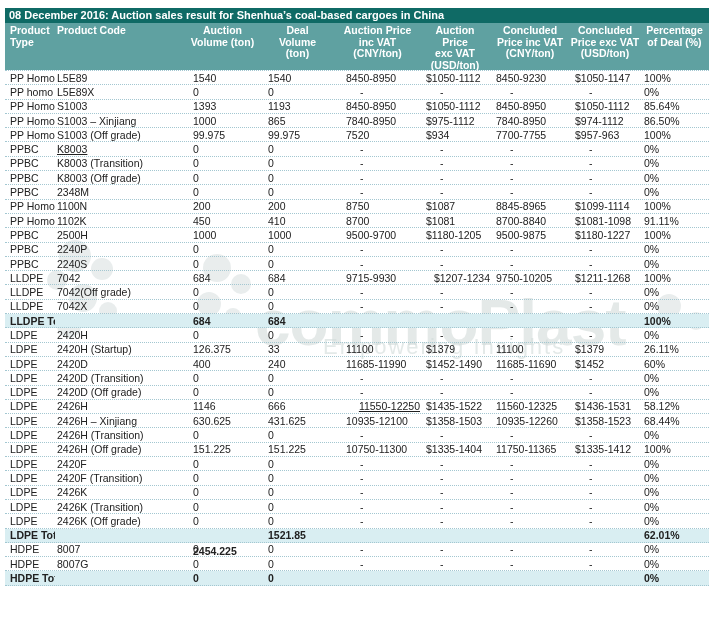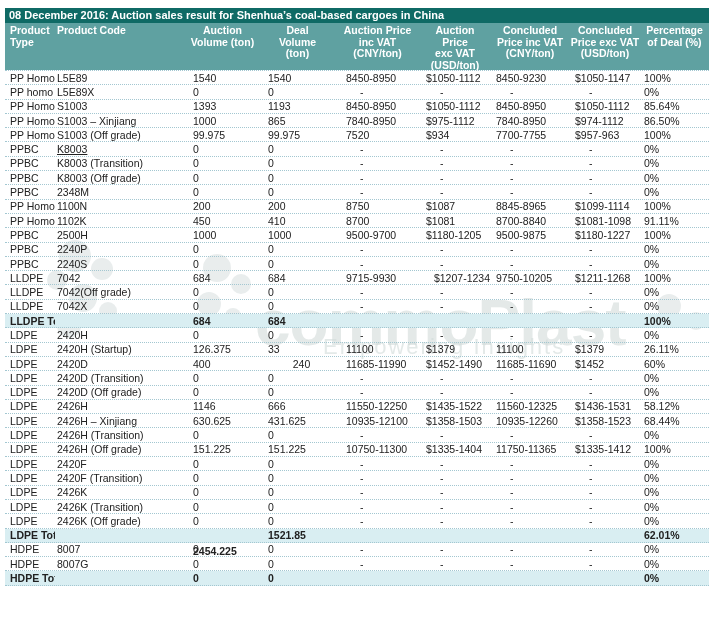--- a/index.html
+++ b/index.html
@@ -319,21 +319,21 @@
           <div class="cell" style="width: 85px; padding-left: 11px; text-align: left;">11100</div>
           <div class="cell" style="width: 70px; padding-left: 6px; text-align: left;">$1379</div>
           <div class="cell" style="width: 80px; padding-left: 6px; text-align: left;">11100</div>
           <div class="cell" style="width: 70px; padding-left: 5px; text-align: left;">$1379</div>
           <div class="cell" style="width: 69px; padding-left: 4px; text-align: left;">26.11%</div>
         </div>
         <div class="row">
           <div class="cell" style="width: 50px; padding-left: 5px; text-align: left;">LDPE</div>
           <div class="cell" style="width: 130px; padding-left: 2px; text-align: left;">2420D</div>
           <div class="cell" style="width: 75px; padding-left: 8px; text-align: left;">400</div>
-          <div class="cell" style="width: 75px; padding-left: 8px; text-align: center;">240</div>
+          <div class="cell" style="width: 75px; padding-left: 8px; text-align: left;">240</div>
           <div class="cell" style="width: 85px; padding-left: 11px; text-align: left;">11685-11990</div>
           <div class="cell" style="width: 70px; padding-left: 6px; text-align: left;">$1452-1490</div>
           <div class="cell" style="width: 80px; padding-left: 6px; text-align: left;">11685-11690</div>
           <div class="cell" style="width: 70px; padding-left: 5px; text-align: left;">$1452</div>
           <div class="cell" style="width: 69px; padding-left: 4px; text-align: left;">60%</div>
         </div>
         <div class="row">
           <div class="cell" style="width: 50px; padding-left: 5px; text-align: left;">LDPE</div>
           <div class="cell" style="width: 130px; padding-left: 2px; text-align: left;">2420D (Transition)</div>
           <div class="cell" style="width: 75px; padding-left: 8px; text-align: left;">0</div>
@@ -353,21 +353,21 @@
           <div class="cell dash" style="width: 70px; padding-left: 6px; text-align: left;">-</div>
           <div class="cell dash" style="width: 80px; padding-left: 6px; text-align: left;">-</div>
           <div class="cell dash" style="width: 70px; padding-left: 5px; text-align: left;">-</div>
           <div class="cell" style="width: 69px; padding-left: 4px; text-align: left;">0%</div>
         </div>
         <div class="row">
           <div class="cell" style="width: 50px; padding-left: 5px; text-align: left;">LDPE</div>
           <div class="cell" style="width: 130px; padding-left: 2px; text-align: left;">2426H</div>
           <div class="cell" style="width: 75px; padding-left: 8px; text-align: left;">1146</div>
           <div class="cell" style="width: 75px; padding-left: 8px; text-align: left;">666</div>
-          <div class="cell" style="width: 85px; padding-left: 11px; text-align: left;">11550-12250</div>
+          <div class="cell" style="width: 85px; padding-left: 11px; text-align: right; text-decoration: underline;">11550-12250</div>
           <div class="cell" style="width: 70px; padding-left: 6px; text-align: left;">$1435-1522</div>
           <div class="cell" style="width: 80px; padding-left: 6px; text-align: left;">11560-12325</div>
           <div class="cell" style="width: 70px; padding-left: 5px; text-align: left;">$1436-1531</div>
           <div class="cell" style="width: 69px; padding-left: 4px; text-align: left;">58.12%</div>
         </div>
         <div class="row">
           <div class="cell" style="width: 50px; padding-left: 5px; text-align: left;">LDPE</div>
           <div class="cell" style="width: 130px; padding-left: 2px; text-align: left;">2426H – Xinjiang</div>
           <div class="cell" style="width: 75px; padding-left: 8px; text-align: left;">630.625</div>
           <div class="cell" style="width: 75px; padding-left: 8px; text-align: left;">431.625</div>

